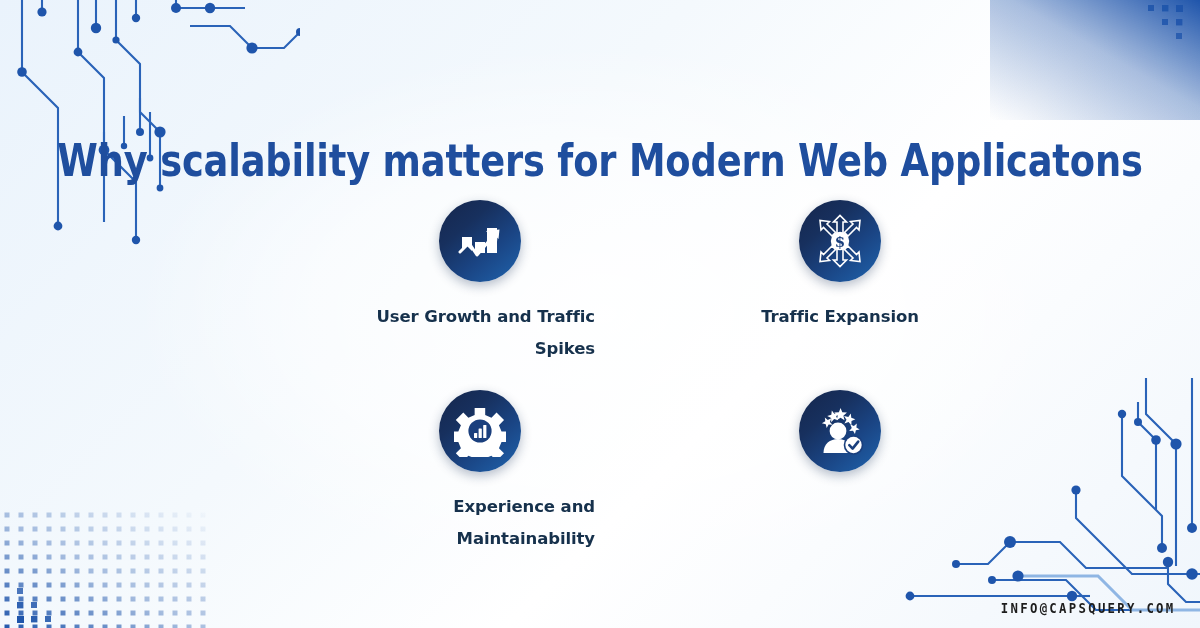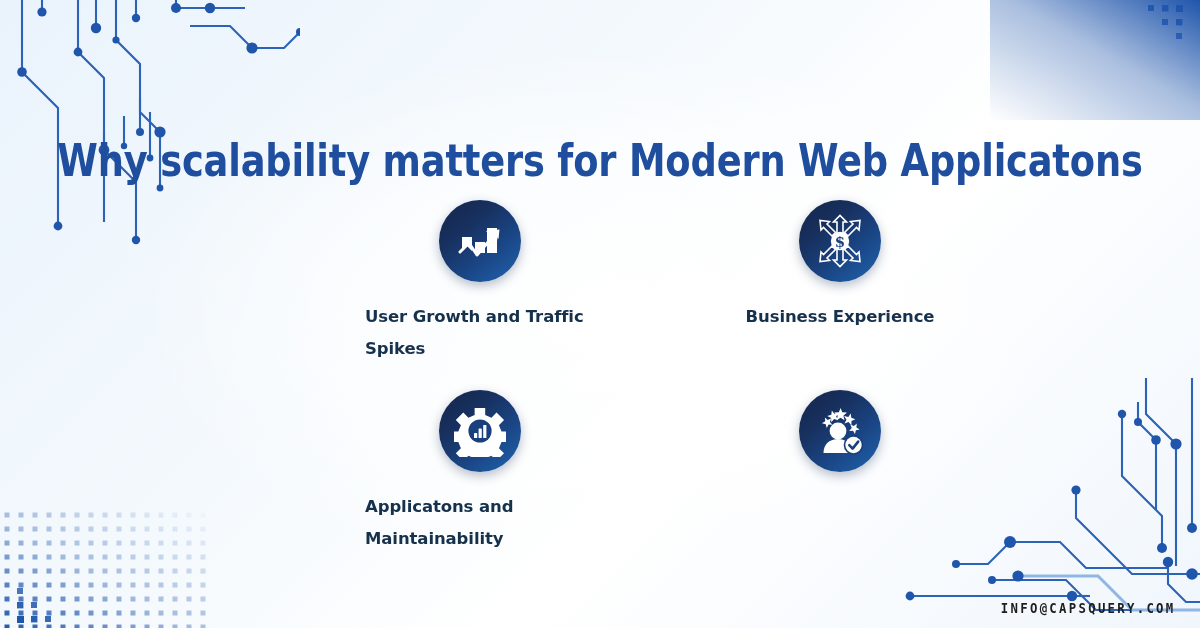--- a/index.html
+++ b/index.html
@@ -86,21 +86,21 @@
     background: linear-gradient(140deg, #15264c 0%, #17305e 32%, #1a4483 62%, #1f64ae 100%);
     box-shadow: 0 4px 11px rgba(18, 40, 80, 0.30);
     display: flex;
     align-items: center;
     justify-content: center;
     flex: none;
   }
   .badge svg { display: block; }
   .cap {
     margin-top: 19px;
-    text-align: left;
+    text-align: right;
     color: #16314c;
     font-family: "DejaVu Sans", "Liberation Sans", sans-serif;
     font-weight: bold;
     font-size: 16.5px;
     line-height: 1.92;
     letter-spacing: -0.1px;
     max-width: 230px;
   }
 
   
@@ -296,38 +296,38 @@
               <path d="M35 22 L43.5 13.5 L46 16 L47 6.5 L37.5 7.5 L40 10 L31.5 18.5 z"></path>
 
               <path d="M19 32 L10.5 40.5 L8 38 L7 47.5 L16.5 46.5 L14 44 L22.5 35.5 z"></path>
 
               <path d="M35 32 L43.5 40.5 L46 38 L47 47.5 L37.5 46.5 L40 44 L31.5 35.5 z"></path>
             </g>
             <circle cx="27" cy="27" r="9.2" fill="#ffffff"></circle>
             <text x="27" y="32.6" text-anchor="middle" font-family="'DejaVu Serif', serif" font-size="15" font-weight="bold" fill="#1a3f7d">$</text>
           </svg>
         </div>
-        <div class="cap">Business Experience</div>
+        <div class="cap">Traffic Expansion</div>
       </div>
 
       <div class="cell">
         <div class="badge">
           <svg width="52" height="52" viewBox="0 0 52 52">
             <g fill="#ffffff">
               <path d="M20.5 2 h11 v7.5 l6.5 2.7 l5.3 -5.3 l7.8 7.8 l-5.3 5.3 l2.7 6.5 h7.5 v11 h-7.5 l-2.7 6.5 l5.3 5.3 l-7.8 7.8 l-5.3 -5.3 l-6.5 2.7 v7.5 h-11 v-7.5 l-6.5 -2.7 l-5.3 5.3 l-7.8 -7.8 l5.3 -5.3 l-2.7 -6.5 h-7.5 v-11 h7.5 l2.7 -6.5 l-5.3 -5.3 l7.8 -7.8 l5.3 5.3 l6.5 -2.7 z" transform="translate(0,0) scale(0.96) translate(1,1)"></path>
             </g>
             <circle cx="26" cy="26" r="11.6" fill="#1a3f7d"></circle>
             <g fill="#ffffff">
               <rect x="20" y="28" width="3.2" height="5" rx="0.6"></rect>
               <rect x="24.6" y="23.5" width="3.2" height="9.5" rx="0.6"></rect>
               <rect x="29.2" y="20" width="3.2" height="13" rx="0.6"></rect>
             </g>
           </svg>
         </div>
-        <div class="cap">Applicatons and Maintainability</div>
+        <div class="cap">Experience and Maintainability</div>
       </div>
 
       <div class="cell">
         <div class="badge">
           <svg width="54" height="54" viewBox="0 0 54 54">
             <g fill="#ffffff">
 
               <g transform="translate(7,16) scale(0.78) rotate(-28)">
                 <path d="M7 0 L8.8 4.6 L13.8 4.9 L10 8.2 L11.2 13 L7 10.3 L2.8 13 L4 8.2 L0.2 4.9 L5.2 4.6 z"></path>
               </g>

